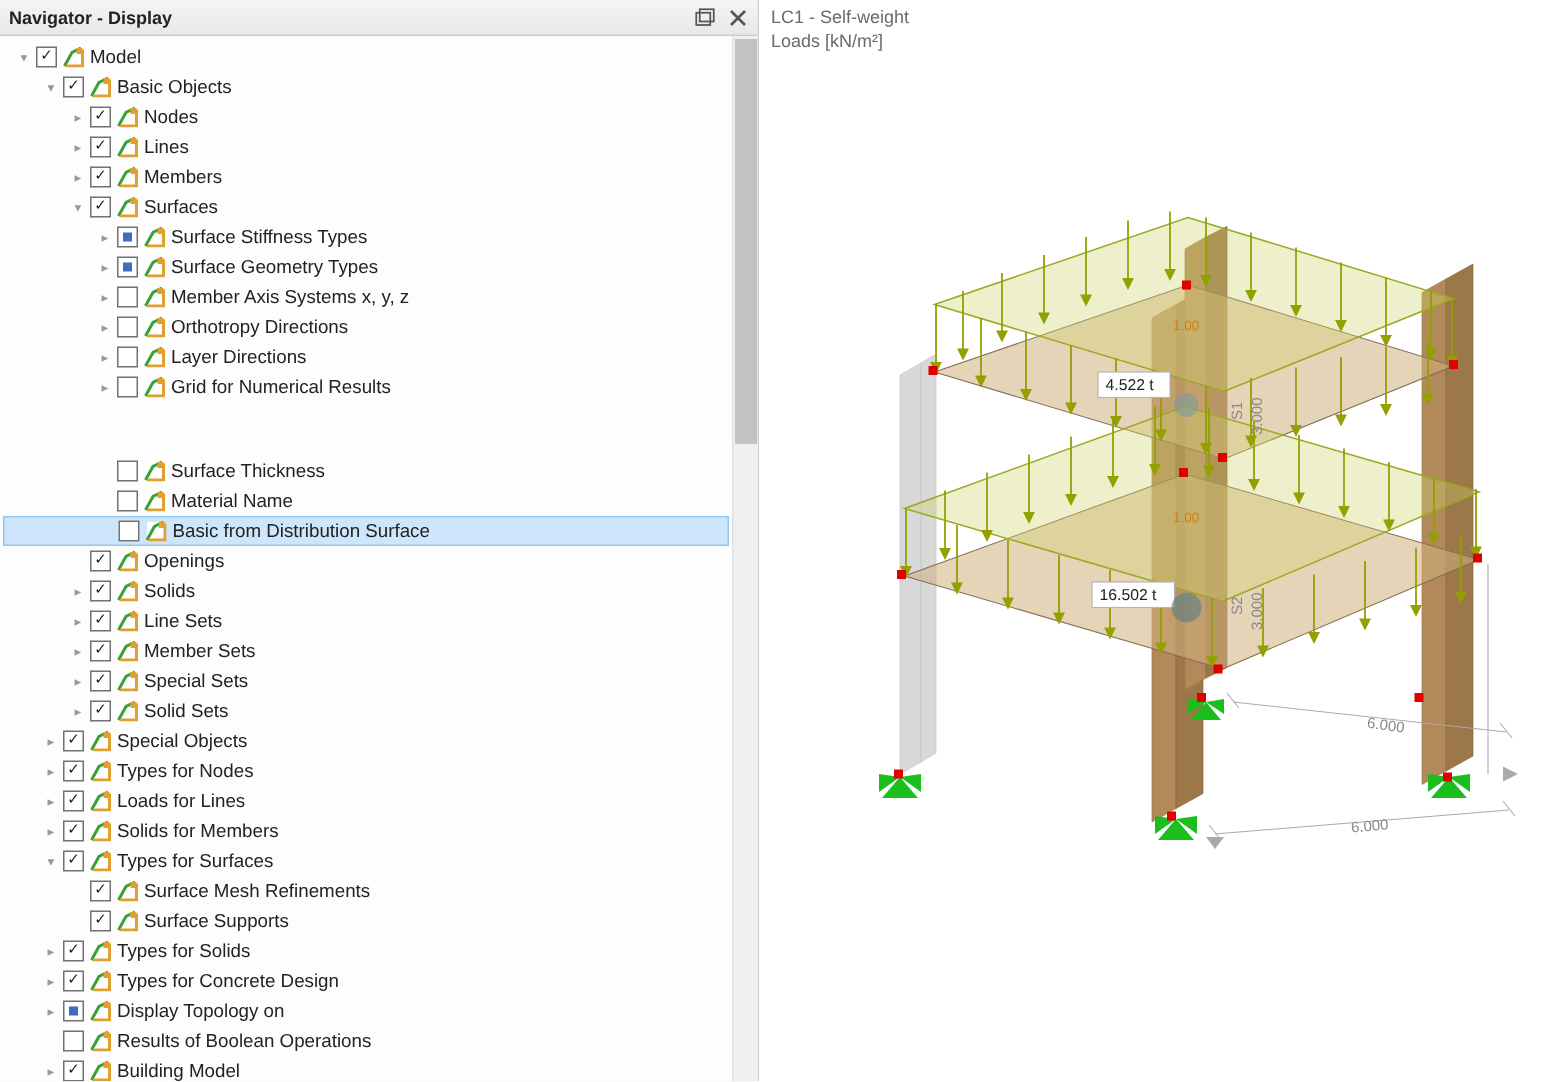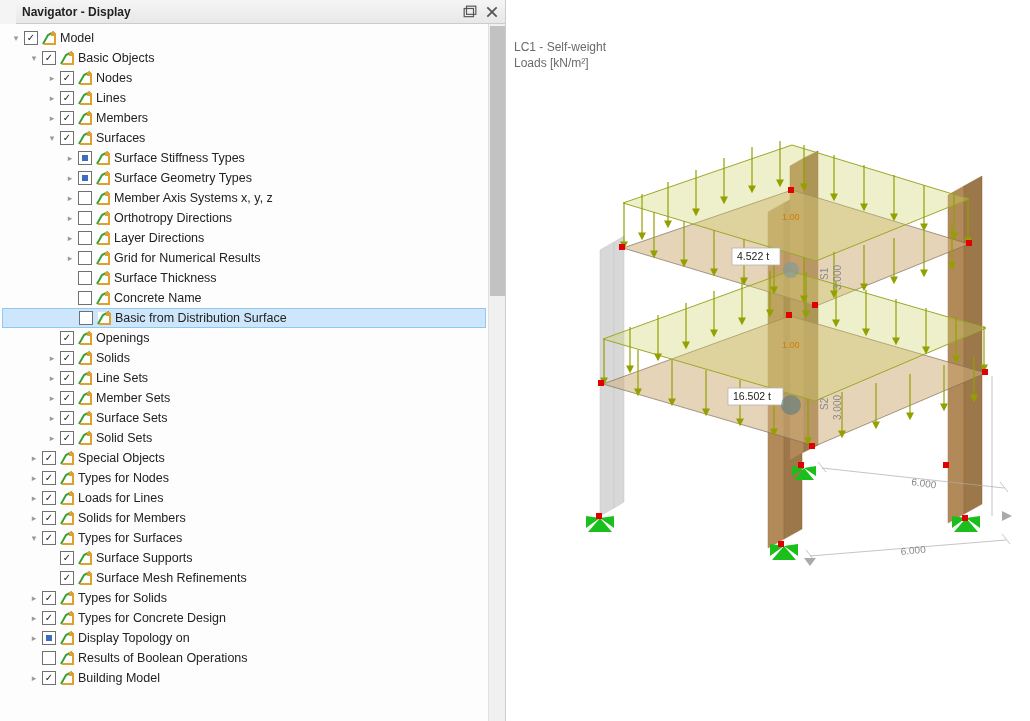--- a/index.html
+++ b/index.html
@@ -1,21 +1,21 @@
 <!DOCTYPE html>
 <html><head>
 <meta charset="utf-8">
 <style>
   * { box-sizing: border-box; font-family: "Segoe UI", Arial, sans-serif; }
   html, body { margin:0; padding:0; width:1030px; height:721px; overflow:hidden; background:#fff; }
   .root { display:flex; width:100%; height:100%; }
 
   
   .nav-panel { width:506px; height:100%; background:linear-gradient(#f4f4f4,#f0f0f0); border-right:1px solid #ccc; display:flex; flex-direction:column; }
-  .nav-header { display:flex; align-items:center; justify-content:space-between; height:24px; padding:0 6px; background:linear-gradient(#f5f5f5,#e8e8e8); border-bottom:1px solid #ccc; font-size:12px; font-weight:600; color:#222;margin-left:16px; }
+  .nav-header { display:flex; align-items:center; justify-content:space-between; height:24px; padding:0 6px; background:linear-gradient(#f5f5f5,#e8e8e8); border-bottom:1px solid #ccc; font-size:12px; font-weight:600; color:#222; }
   .nav-header-icons { display:flex; gap:8px; align-items:center; }
   .icon-btn { width:14px; height:14px; cursor:pointer; color:#555; display:flex; align-items:center; justify-content:center; }
 
   .tree-scroll { position:relative; flex:1; overflow:hidden; background:#fdfdfd; }
   .scrollbar { position:absolute; right:0; top:0; width:17px; height:100%; background:#f0f0f0; border-left:1px solid #e0e0e0; }
   .scrollbar-thumb { position:absolute; width:15px; left:1px; top:2px; height:270px; background:#c2c2c2; border-radius:0; }
 
   .tree { padding:4px 2px 4px 2px; font-size:12.5px; color:#222; width:calc(100% - 17px); }
   .tree-row { display:flex; align-items:center; height:20px; padding-left:0; cursor:pointer; }
   .tree-row.selected { background:#cde6fb; border:1px solid #8fc9f0; height:20px; }
@@ -23,21 +23,21 @@
   .tree-row .twist.empty { visibility:hidden; }
   .chk { width:14px; height:14px; border:1px solid #707070; margin-right:4px; display:flex; align-items:center; justify-content:center; background:#fff; font-size:10px; color:#1a1a1a; line-height:1; }
   .chk.on::after { content:"✓"; }
   .chk.box { background:#fff; }
   .display-icon { width:14px; height:14px; margin-right:4px; display:inline-block; position:relative; }
   .display-icon svg { width:14px; height:14px; }
   .tree-label { white-space:nowrap;text-align:right; }
 
   
   .viewport { flex:1; position:relative; background:#fff; }
-  .vp-text { position:absolute; left:8px; top:3px; font-size:12px; color:#6a6a6a; line-height:1.35;margin-top:36px; }
+  .vp-text { position:absolute; left:8px; top:3px; font-size:12px; color:#6a6a6a; line-height:1.35; }
 
   .scene { position:absolute; left:0; top:0; width:100%; height:100%; }
 
   .support { fill:#1bbf1b; }
   .node-dot { fill:#e00000; }
   .column-front { fill:#b28a5a; stroke:#a07c50; stroke-width:0.5; }
   .column-side { fill:#9c774a; stroke:#8c6a42; stroke-width:0.5; }
   .slab-top { fill:#d2b07d; fill-opacity:0.55; stroke:#816f54; stroke-width:0.7; }
   .load-arrow { stroke:#93a000; stroke-width:1.2; fill:#93a000; }
   .load-plane { fill:#cfd26a; fill-opacity:0.35; stroke:#9ca824; stroke-width:1; }
@@ -201,41 +201,41 @@
             <span class="twist">▸</span>
             <span class="chk "></span>
             <span class="display-icon"><svg viewBox="0 0 14 14">
                 <rect x="1" y="1" width="12" height="12" fill="#fff" stroke="#d0a040" stroke-width="0"></rect>
                 <path d="M1 13 L6 4 L12 1" stroke="#3aa03a" stroke-width="2" fill="none"></path>
                 <path d="M2 13 L13 13 L13 2" stroke="#e0a030" stroke-width="2" fill="none"></path>
                 <rect x="9" y="1" width="4" height="4" fill="#e0a030"></rect>
               </svg></span>
             <span class="tree-label">Grid for Numerical Results</span>
           </div>
+          <div class="tree-row" style="padding-left: 60px; margin-top: 36px;">
+            <span class="twist empty">▸</span>
+            <span class="chk "></span>
+            <span class="display-icon"><svg viewBox="0 0 14 14">
+                <rect x="1" y="1" width="12" height="12" fill="#fff" stroke="#d0a040" stroke-width="0"></rect>
+                <path d="M1 13 L6 4 L12 1" stroke="#3aa03a" stroke-width="2" fill="none"></path>
+                <path d="M2 13 L13 13 L13 2" stroke="#e0a030" stroke-width="2" fill="none"></path>
+                <rect x="9" y="1" width="4" height="4" fill="#e0a030"></rect>
+              </svg></span>
+            <span class="tree-label">Surface Thickness</span>
+          </div>
           <div class="tree-row" style="padding-left: 60px;">
             <span class="twist empty">▸</span>
             <span class="chk "></span>
             <span class="display-icon"><svg viewBox="0 0 14 14">
                 <rect x="1" y="1" width="12" height="12" fill="#fff" stroke="#d0a040" stroke-width="0"></rect>
                 <path d="M1 13 L6 4 L12 1" stroke="#3aa03a" stroke-width="2" fill="none"></path>
                 <path d="M2 13 L13 13 L13 2" stroke="#e0a030" stroke-width="2" fill="none"></path>
                 <rect x="9" y="1" width="4" height="4" fill="#e0a030"></rect>
               </svg></span>
-            <span class="tree-label">Surface Thickness</span>
-          </div>
-          <div class="tree-row" style="padding-left: 60px;">
-            <span class="twist empty">▸</span>
-            <span class="chk "></span>
-            <span class="display-icon"><svg viewBox="0 0 14 14">
-                <rect x="1" y="1" width="12" height="12" fill="#fff" stroke="#d0a040" stroke-width="0"></rect>
-                <path d="M1 13 L6 4 L12 1" stroke="#3aa03a" stroke-width="2" fill="none"></path>
-                <path d="M2 13 L13 13 L13 2" stroke="#e0a030" stroke-width="2" fill="none"></path>
-                <rect x="9" y="1" width="4" height="4" fill="#e0a030"></rect>
-              </svg></span>
-            <span class="tree-label">Concrete Name</span>
+            <span class="tree-label">Material Name</span>
           </div>
           <div class="tree-row selected" style="padding-left: 60px;">
             <span class="twist empty">▸</span>
             <span class="chk "></span>
             <span class="display-icon"><svg viewBox="0 0 14 14">
                 <rect x="1" y="1" width="12" height="12" fill="#fff" stroke="#d0a040" stroke-width="0"></rect>
                 <path d="M1 13 L6 4 L12 1" stroke="#3aa03a" stroke-width="2" fill="none"></path>
                 <path d="M2 13 L13 13 L13 2" stroke="#e0a030" stroke-width="2" fill="none"></path>
                 <rect x="9" y="1" width="4" height="4" fill="#e0a030"></rect>
               </svg></span>
@@ -287,21 +287,21 @@
           </div>
           <div class="tree-row" style="padding-left: 42px;">
             <span class="twist">▸</span>
             <span class="chk on"></span>
             <span class="display-icon"><svg viewBox="0 0 14 14">
                 <rect x="1" y="1" width="12" height="12" fill="#fff" stroke="#d0a040" stroke-width="0"></rect>
                 <path d="M1 13 L6 4 L12 1" stroke="#3aa03a" stroke-width="2" fill="none"></path>
                 <path d="M2 13 L13 13 L13 2" stroke="#e0a030" stroke-width="2" fill="none"></path>
                 <rect x="9" y="1" width="4" height="4" fill="#e0a030"></rect>
               </svg></span>
-            <span class="tree-label">Surface Sets</span>
+            <span class="tree-label">Special Sets</span>
           </div>
           <div class="tree-row" style="padding-left: 42px;">
             <span class="twist">▸</span>
             <span class="chk on"></span>
             <span class="display-icon"><svg viewBox="0 0 14 14">
                 <rect x="1" y="1" width="12" height="12" fill="#fff" stroke="#d0a040" stroke-width="0"></rect>
                 <path d="M1 13 L6 4 L12 1" stroke="#3aa03a" stroke-width="2" fill="none"></path>
                 <path d="M2 13 L13 13 L13 2" stroke="#e0a030" stroke-width="2" fill="none"></path>
                 <rect x="9" y="1" width="4" height="4" fill="#e0a030"></rect>
               </svg></span>
@@ -364,32 +364,32 @@
           </div>
           <div class="tree-row" style="padding-left: 42px;">
             <span class="twist empty">▸</span>
             <span class="chk on"></span>
             <span class="display-icon"><svg viewBox="0 0 14 14">
                 <rect x="1" y="1" width="12" height="12" fill="#fff" stroke="#d0a040" stroke-width="0"></rect>
                 <path d="M1 13 L6 4 L12 1" stroke="#3aa03a" stroke-width="2" fill="none"></path>
                 <path d="M2 13 L13 13 L13 2" stroke="#e0a030" stroke-width="2" fill="none"></path>
                 <rect x="9" y="1" width="4" height="4" fill="#e0a030"></rect>
               </svg></span>
+            <span class="tree-label">Surface Mesh Refinements</span>
+          </div>
+          <div class="tree-row" style="padding-left: 42px;">
+            <span class="twist empty">▸</span>
+            <span class="chk on"></span>
+            <span class="display-icon"><svg viewBox="0 0 14 14">
+                <rect x="1" y="1" width="12" height="12" fill="#fff" stroke="#d0a040" stroke-width="0"></rect>
+                <path d="M1 13 L6 4 L12 1" stroke="#3aa03a" stroke-width="2" fill="none"></path>
+                <path d="M2 13 L13 13 L13 2" stroke="#e0a030" stroke-width="2" fill="none"></path>
+                <rect x="9" y="1" width="4" height="4" fill="#e0a030"></rect>
+              </svg></span>
             <span class="tree-label">Surface Supports</span>
-          </div>
-          <div class="tree-row" style="padding-left: 42px;">
-            <span class="twist empty">▸</span>
-            <span class="chk on"></span>
-            <span class="display-icon"><svg viewBox="0 0 14 14">
-                <rect x="1" y="1" width="12" height="12" fill="#fff" stroke="#d0a040" stroke-width="0"></rect>
-                <path d="M1 13 L6 4 L12 1" stroke="#3aa03a" stroke-width="2" fill="none"></path>
-                <path d="M2 13 L13 13 L13 2" stroke="#e0a030" stroke-width="2" fill="none"></path>
-                <rect x="9" y="1" width="4" height="4" fill="#e0a030"></rect>
-              </svg></span>
-            <span class="tree-label">Surface Mesh Refinements</span>
           </div>
           <div class="tree-row" style="padding-left: 24px;">
             <span class="twist">▸</span>
             <span class="chk on"></span>
             <span class="display-icon"><svg viewBox="0 0 14 14">
                 <rect x="1" y="1" width="12" height="12" fill="#fff" stroke="#d0a040" stroke-width="0"></rect>
                 <path d="M1 13 L6 4 L12 1" stroke="#3aa03a" stroke-width="2" fill="none"></path>
                 <path d="M2 13 L13 13 L13 2" stroke="#e0a030" stroke-width="2" fill="none"></path>
                 <rect x="9" y="1" width="4" height="4" fill="#e0a030"></rect>
               </svg></span>

